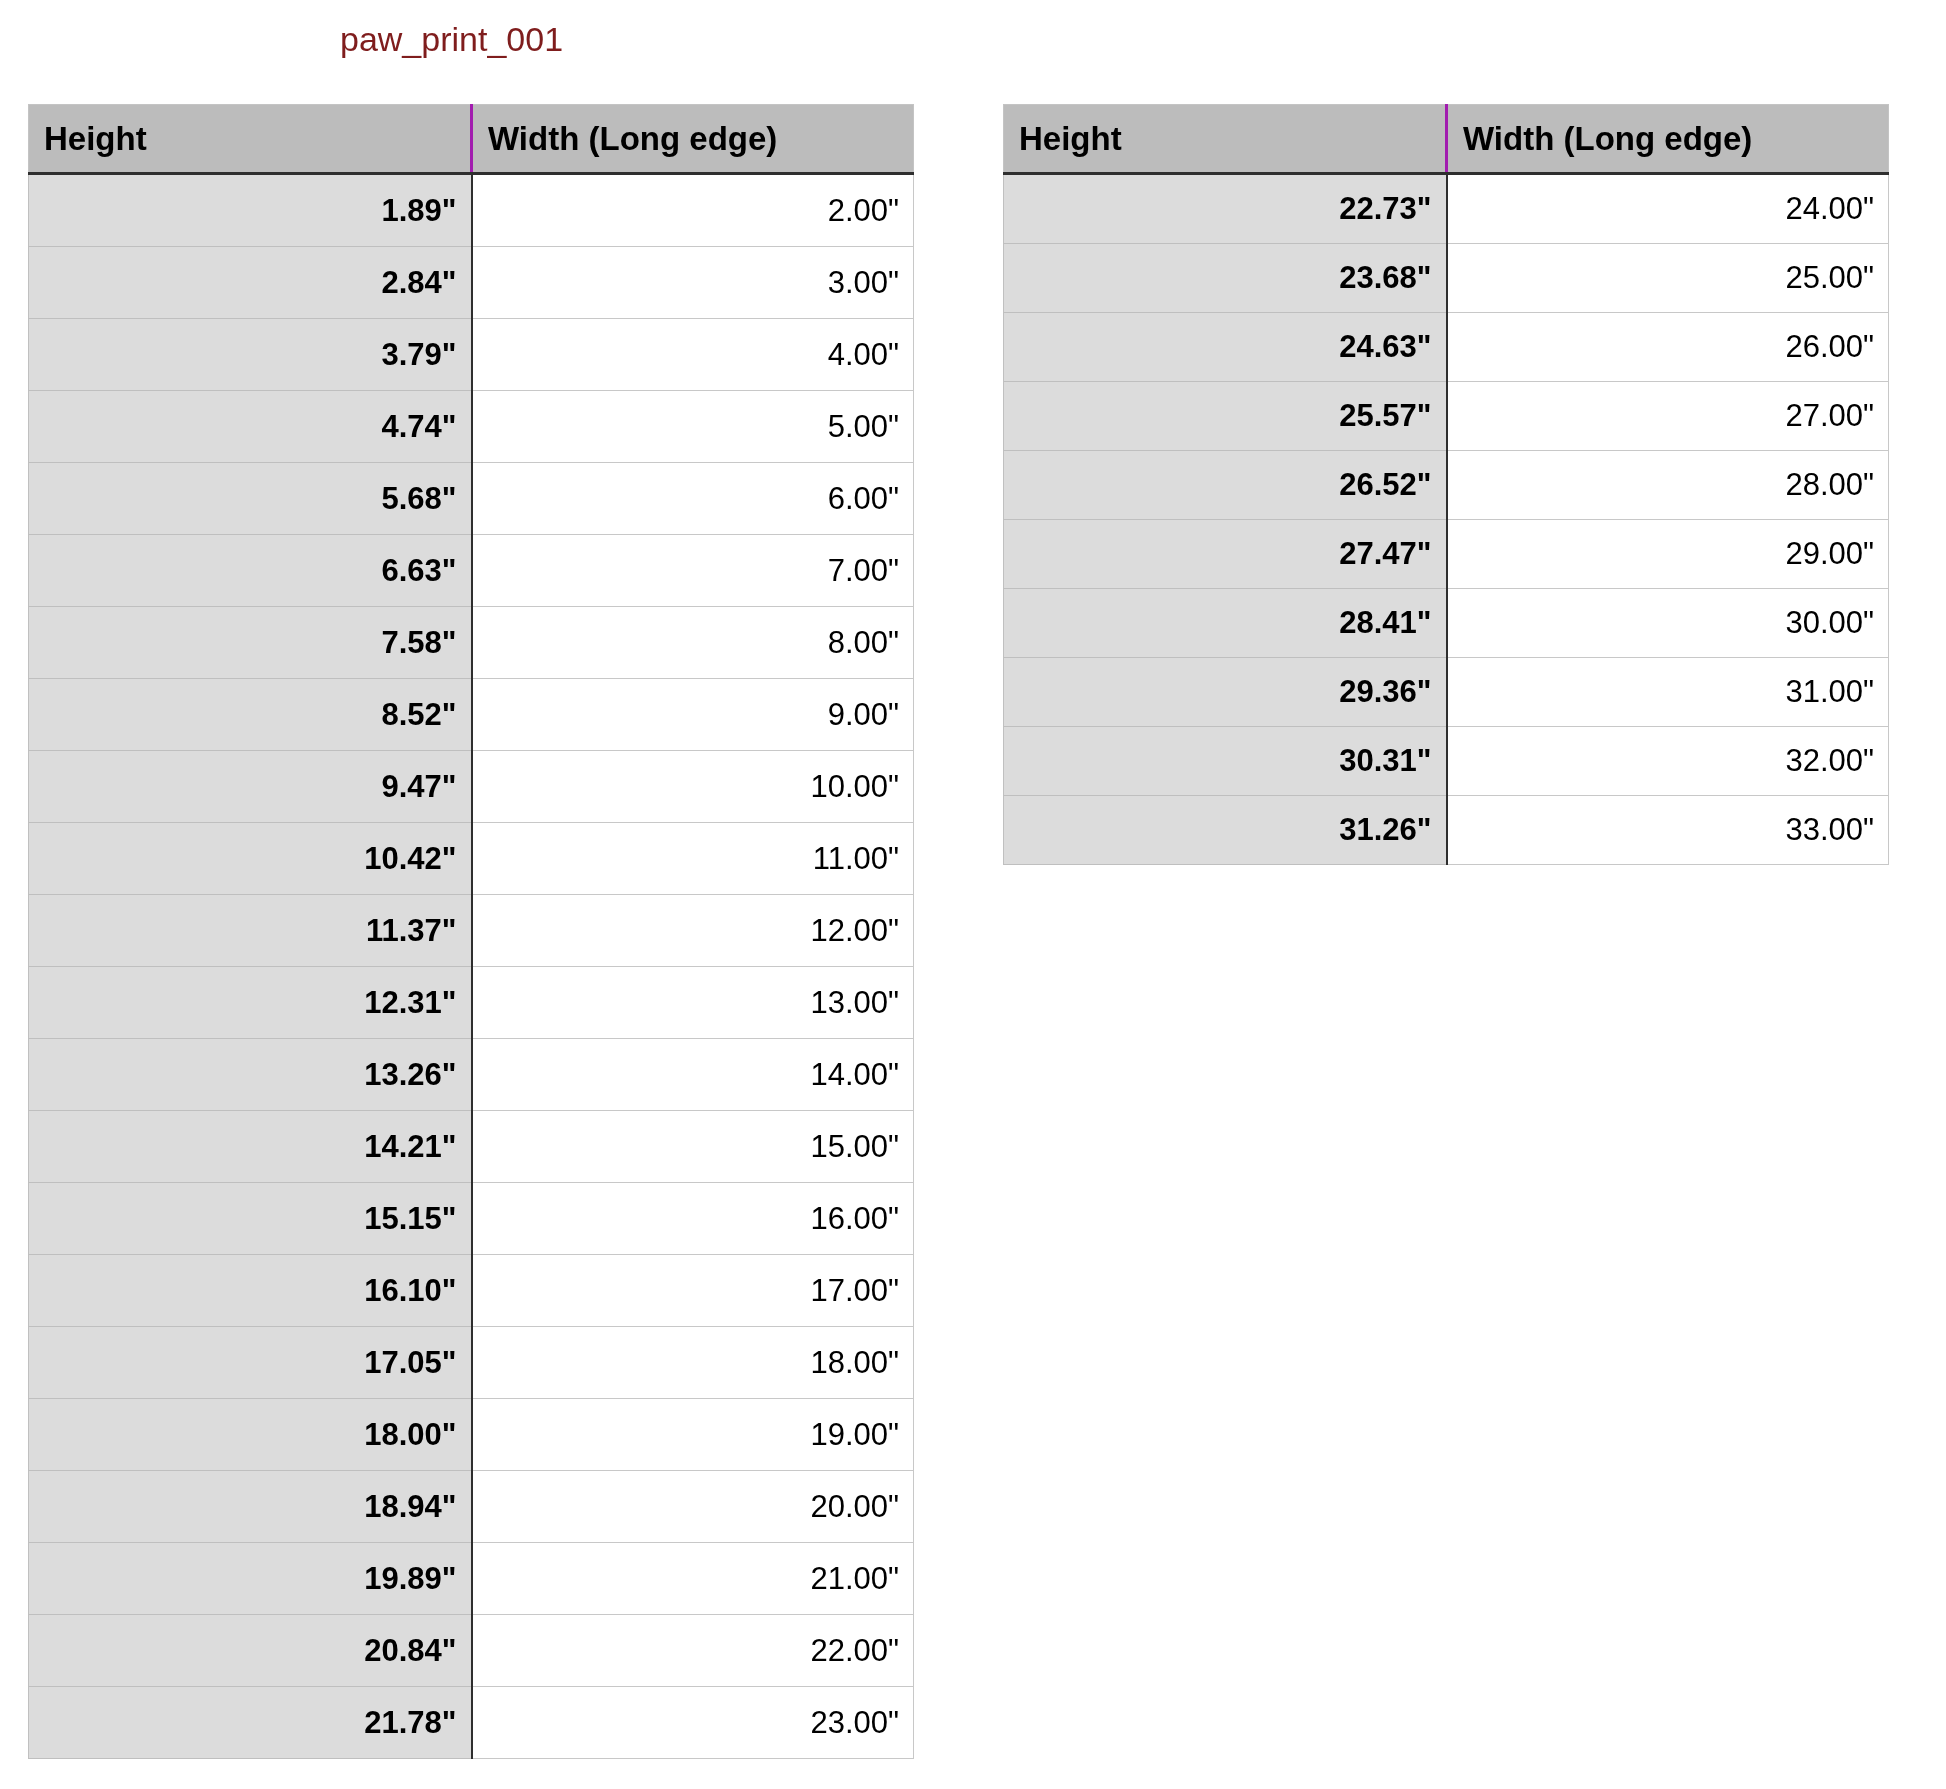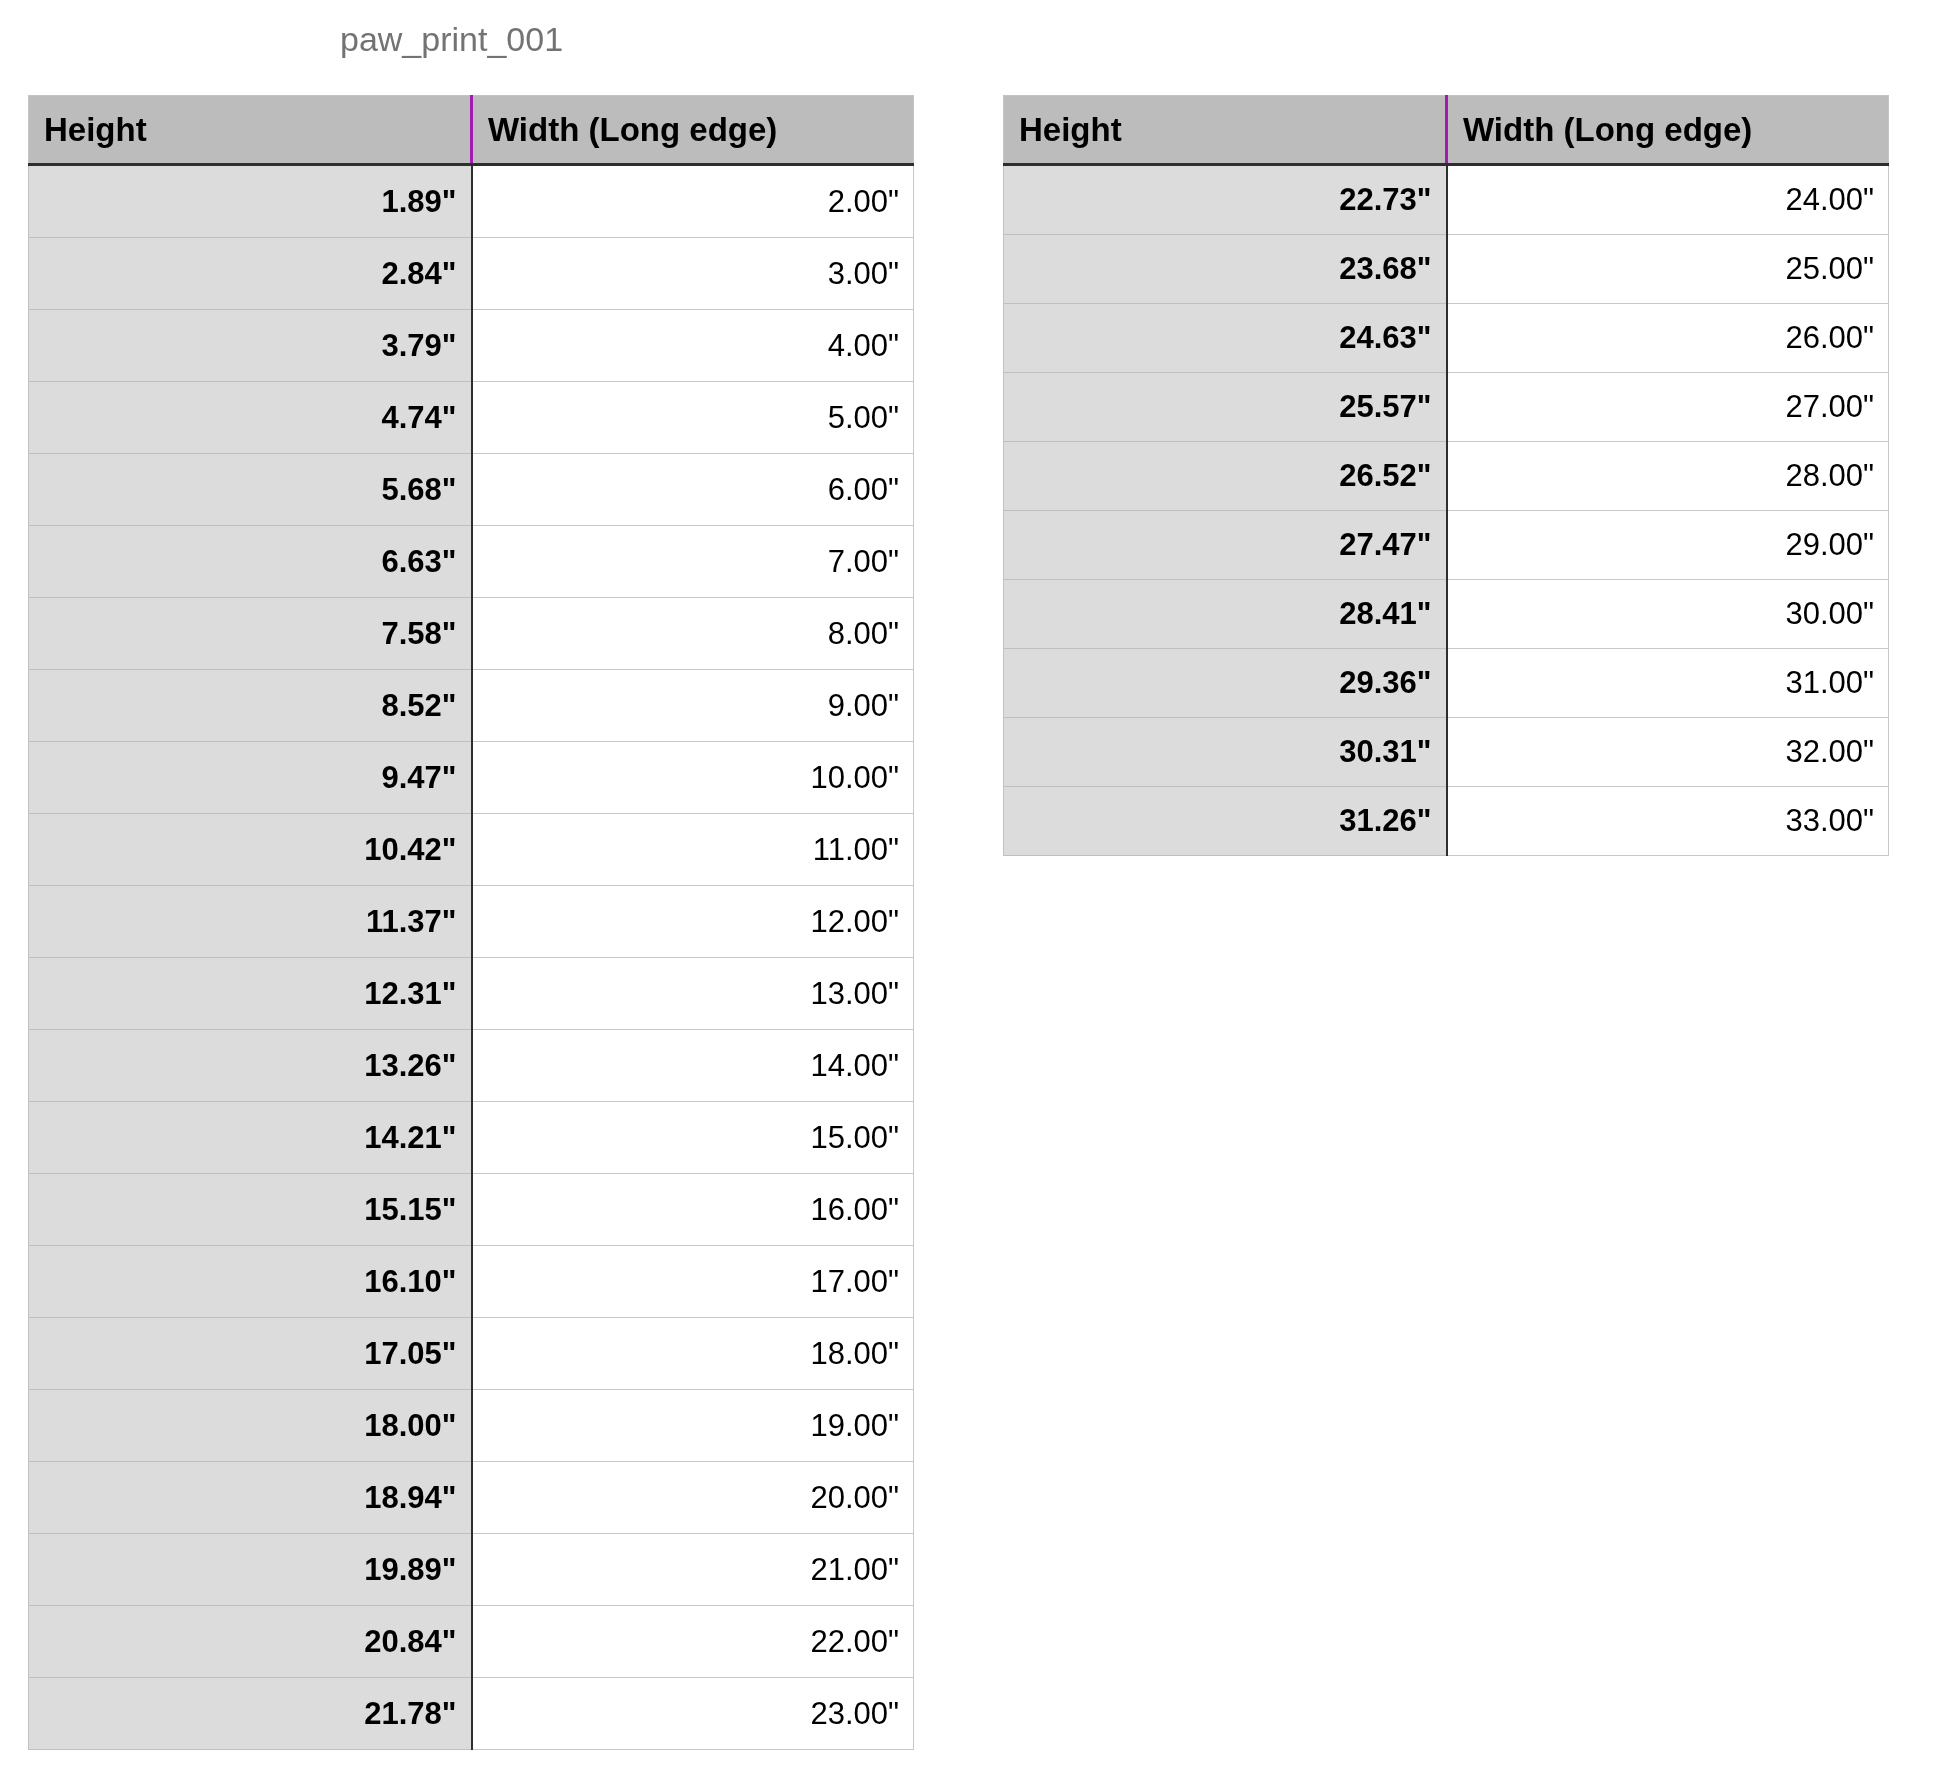--- a/index.html
+++ b/index.html
@@ -14,26 +14,26 @@
     font-family: "Liberation Sans", sans-serif;
     color: #000000;
   }
   .page-title {
     position: absolute;
     left: 340px;
     top: 20px;
     font-size: 34px;
     line-height: 38px;
     font-weight: 400;
-    color: #737373;
+    color: #7f1d1d;
     white-space: nowrap;
   }
   table.size-table {
     position: absolute;
-    top: 95px;
+    top: 104px;
     width: 885px;
     border-collapse: collapse;
     table-layout: fixed;
     font-size: 31px;
     padding-left: 16px;
   }
   table.t-left  { left: 28px; }
   table.t-right { left: 1003px; }
 
   table.size-table col.c-height { width: 443px; }

